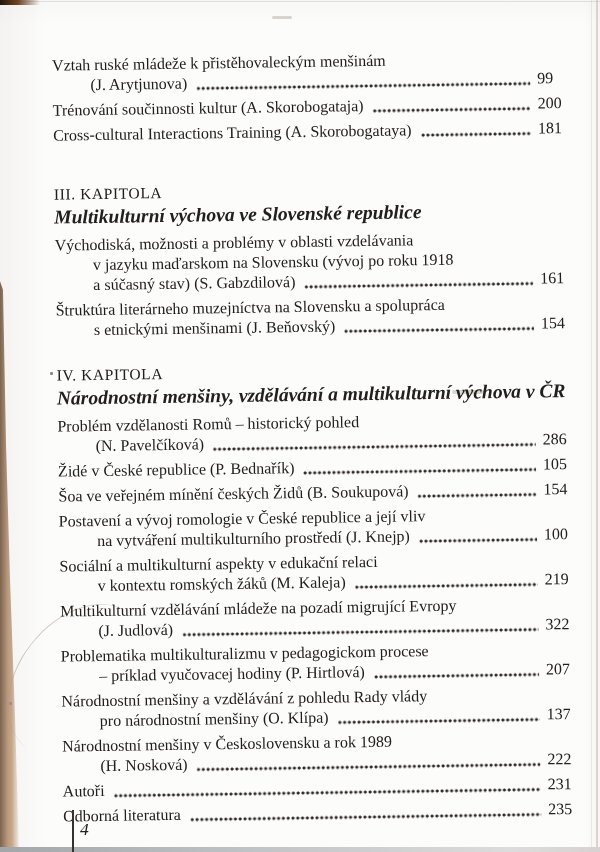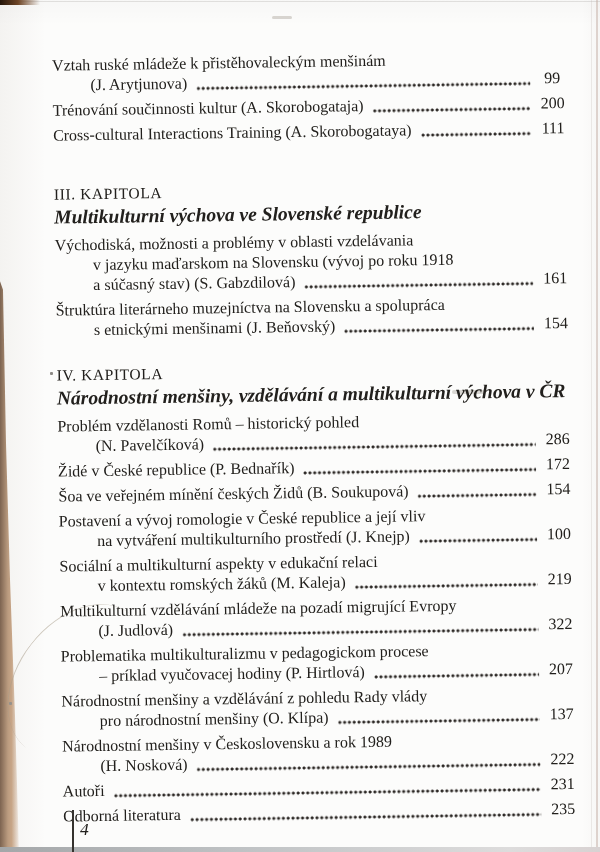--- a/index.html
+++ b/index.html
@@ -39,21 +39,21 @@
   .content{position:absolute;left:0;top:0;right:0;
     padding:52px 28px 0 57px;
     transform:rotate(-0.85deg);transform-origin:300px 400px;}
   .row{display:flex;line-height:20px;font-size:16px;}
   .t{white-space:nowrap;}
   .ind{padding-left:38px;}
   .lead{flex:1;position:relative;min-width:14px;}
   .lead::after{content:"";position:absolute;left:9px;right:7px;bottom:3px;height:4px;
     background-image:radial-gradient(circle at 2px 2px,#2b2724 1.25px,rgba(0,0,0,0) 1.8px);
     background-size:4.8px 4px;background-position:0 0;background-repeat:repeat-x;}
-  .pg{min-width:30px;text-align:center;}
+  .pg{min-width:30px;text-align:left;}
   .entry{margin-bottom:5px;}
   .klabel{line-height:21px;font-size:15.5px;letter-spacing:0.6px;}
   .mt3{margin-top:38px;}
   .mt4{margin-top:24px;}
   .ktitle{line-height:26px;font-size:19.5px;font-weight:bold;font-style:italic;margin-bottom:5px;}
 
   
   .footer{position:absolute;left:72px;top:810px;height:42px;
     border-left:2px solid #35322e;padding-left:6px;z-index:5;}
   .footer .num{font-style:italic;font-size:17.5px;line-height:26px;display:inline-block;margin-top:6px;}
@@ -90,21 +90,21 @@
     <div class="row">
       <span class="t">Trénování součinnosti kultur (A. Skorobogataja)</span>
       <span class="lead"></span>
       <span class="pg">200</span>
     </div>
   </div>
   <div class="entry">
     <div class="row">
       <span class="t">Cross-cultural Interactions Training (A. Skorobogataya)</span>
       <span class="lead"></span>
-      <span class="pg">111</span>
+      <span class="pg">181</span>
     </div>
   </div>
 
   <div class="klabel mt3">III. KAPITOLA</div>
   <div class="ktitle">Multikulturní výchova ve Slovenské republice</div>
 
   <div class="entry">
     <div class="row">
       <span class="t">Východiská, možnosti a problémy v oblasti vzdelávania</span>
     </div>
@@ -138,21 +138,21 @@
     <div class="row">
       <span class="t ind">(N. Pavelčíková)</span>
       <span class="lead"></span>
       <span class="pg">286</span>
     </div>
   </div>
   <div class="entry">
     <div class="row">
       <span class="t">Židé v České republice (P. Bednařík)</span>
       <span class="lead"></span>
-      <span class="pg">172</span>
+      <span class="pg">105</span>
     </div>
   </div>
   <div class="entry">
     <div class="row">
       <span class="t">Šoa ve veřejném mínění českých Židů (B. Soukupová)</span>
       <span class="lead"></span>
       <span class="pg">154</span>
     </div>
   </div>
   <div class="entry">

